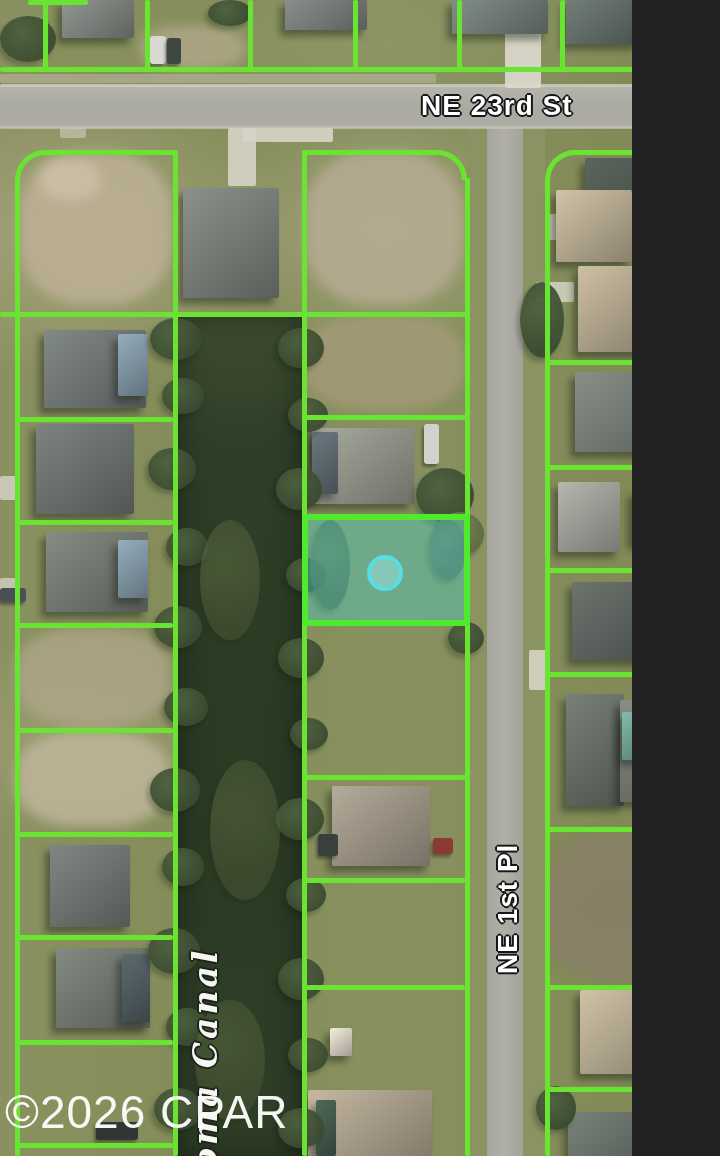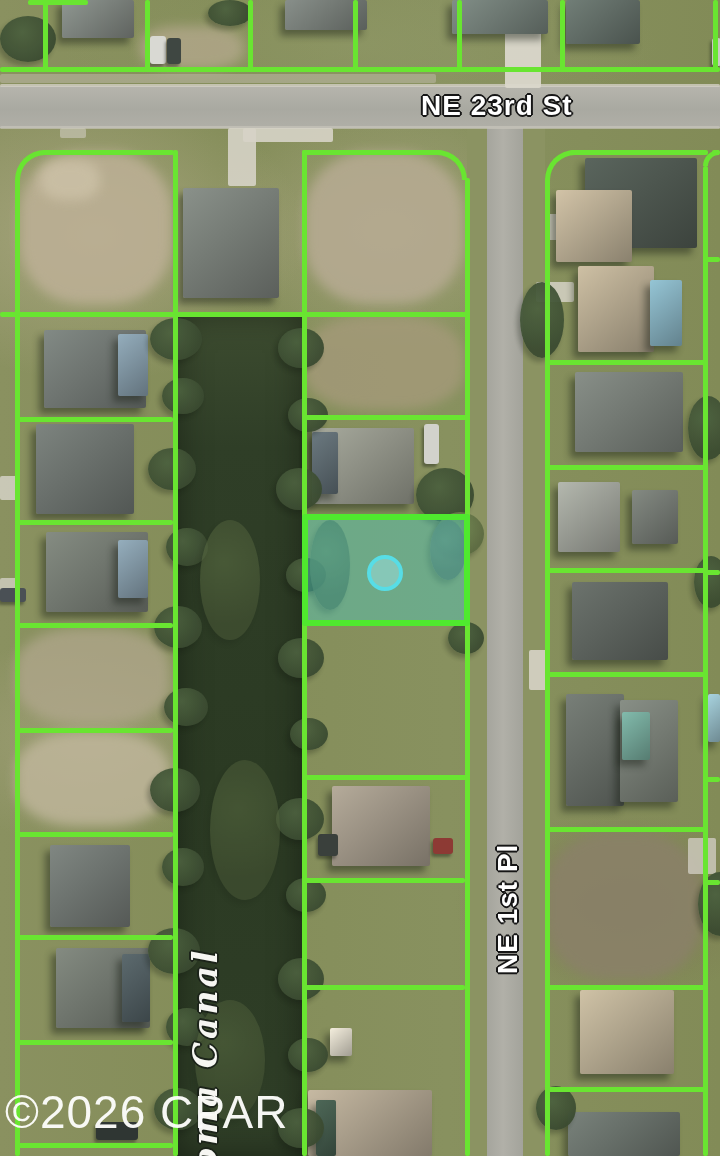--- a/index.html
+++ b/index.html
@@ -1,18 +1,18 @@
 <!DOCTYPE html>
 <html><head>
 <meta charset="utf-8">
 <title>Aerial Parcel Map</title>
 <style>
   html,body{margin:0;padding:0;background:#222;}
   #map{
-    position:relative;width:720px;height:1156px;overflow:hidden;
+    position:relative;width:632px;height:1156px;overflow:hidden;
     font-family:"Liberation Sans",sans-serif;
     background:
       radial-gradient(ellipse 300px 210px at 95px 235px, rgba(198,186,158,.50), transparent 70%),
       radial-gradient(ellipse 260px 180px at 385px 230px, rgba(192,180,152,.45), transparent 70%),
       radial-gradient(ellipse 250px 150px at 90px 740px, rgba(188,178,150,.40), transparent 70%),
       radial-gradient(ellipse 230px 130px at 620px 905px, rgba(118,106,78,.50), transparent 72%),
       radial-gradient(ellipse 400px 120px at 360px 45px, rgba(150,158,110,.35), transparent 75%),
       linear-gradient(90deg,#8a9160,#848d59 30%,#88915f 62%,#828b57);
   }
   #map *{position:absolute;box-sizing:border-box;}

